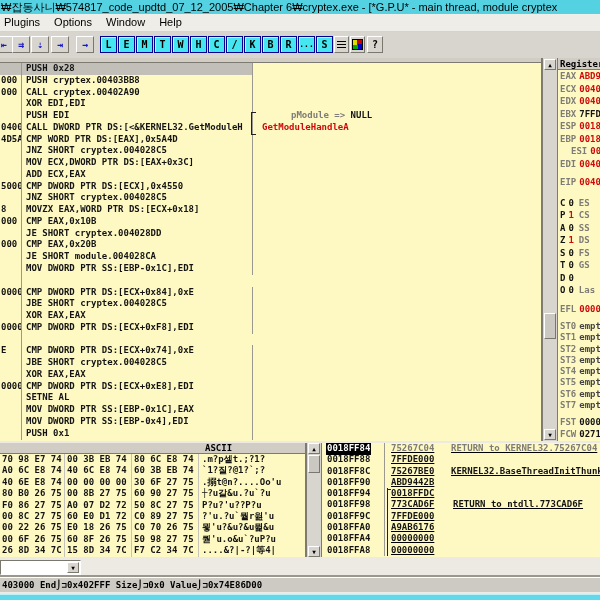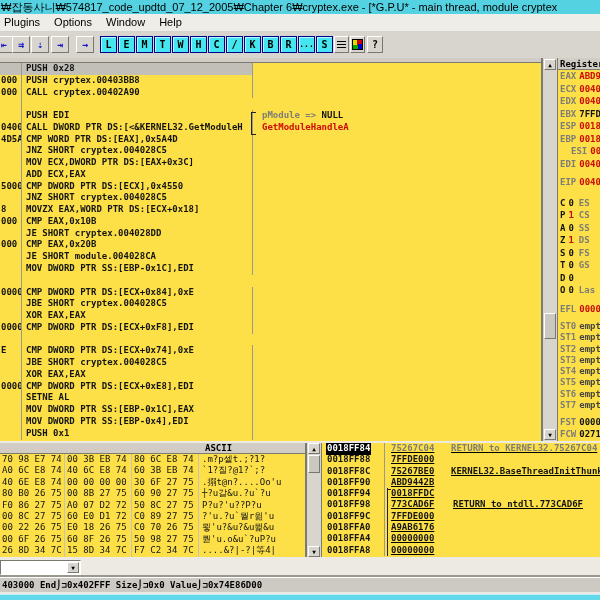--- a/index.html
+++ b/index.html
@@ -16,21 +16,21 @@
   .menu-item{padding:0 7px;color:#000;white-space:nowrap;}
   .menu-item:first-child{margin-left:-3px;}
   #toolbar{position:absolute;left:0;top:32px;width:600px;height:26px;background:#D8D5CE;}
   .tbtn{position:absolute;top:4px;height:17px;background:#D8D5CE;border:1px solid;
         border-color:#FFFFFF #7A776F #7A776F #FFFFFF;display:flex;align-items:center;justify-content:center;
         font-size:10px;font-weight:bold;color:#1818C8;box-sizing:border-box;}
   .lbtn{position:absolute;top:4px;width:17px;height:17px;background:#45E6EF;border:1px solid #000090;
         box-shadow:inset 1px 1px 0 #B8F6FA;display:flex;align-items:center;justify-content:center;
         font-size:10px;font-weight:bold;color:#000;box-sizing:border-box;}
   
-  .pane{position:absolute;background:#fde047;box-sizing:border-box;}
+  .pane{position:absolute;background:#fef9c3;box-sizing:border-box;}
   .pane-header{background:#D1CDC5;border-bottom:1px solid #7D7A72;box-sizing:border-box;}
   #disasm{left:0;top:58px;width:542px;height:383px;border-right:1px solid #7D7A72;overflow:hidden;}
   #disasm-header{height:5px;}
   .drow{display:flex;height:11.78px;line-height:11.9px;font-size:9px;font-weight:bold;color:#141414;}
   .drow .b{width:20px;flex:none;overflow:hidden;white-space:nowrap;border-right:1px solid #9B988F;padding-left:1px;}
   .drow .i{width:226px;flex:none;overflow:hidden;white-space:nowrap;padding-left:4px;border-right:1px solid #9B988F;}
   .drow .c{flex:1;overflow:hidden;white-space:nowrap;padding-left:9px;}
   .drow.sel .b,.drow.sel .i{background:#C2BFB8;}
   #comment-bracket{position:absolute;left:251px;top:112px;width:4px;height:21px;
     border-left:1px solid #222;border-top:1px solid #222;border-bottom:1px solid #222;}
@@ -49,21 +49,21 @@
   .strow{height:11.3px;line-height:11.3px;}
   .rv{color:#141414;margin-left:3px;}
   .fseg{color:#7E7C76;margin-left:5px;}
   .spacer6{height:6px;} .spacer8{height:8px;}
   
   #splitter{position:absolute;left:0;top:441px;width:600px;height:2px;background:#ECEAE3;}
   
   #dump{left:0;top:443px;width:306px;height:114px;border-right:1px solid #7D7A72;overflow:hidden;}
   #dump-header{height:11px;font-size:9px;font-weight:bold;line-height:11px;}
   #dump-header span{margin-left:205px;}
-  .hrow{display:flex;height:11.4px;line-height:11.6px;font-size:9px;font-weight:normal;color:#141414;}
+  .hrow{display:flex;height:11.4px;line-height:11.6px;font-size:9px;font-weight:bold;color:#141414;}
   .hrow .g{flex:none;overflow:hidden;white-space:nowrap;padding-left:2px;box-sizing:border-box;}
   .hrow .g1{width:64px;} .hrow .g2,.hrow .g3{width:67px;border-left:1px solid #C6C3BA;}
   .hrow .a{flex:1;overflow:hidden;white-space:nowrap;border-left:1px solid #C6C3BA;padding-left:3px;}
   
   #stack{left:321px;top:443px;width:293px;height:114px;overflow:hidden;border-left:1px solid #7D7A72;text-decoration:underline;}
   .srow{display:flex;height:11.3px;line-height:11.5px;font-size:9px;font-weight:bold;color:#141414;}
   .srow .ad{width:63px;flex:none;padding-left:4px;white-space:nowrap;border-right:1px solid #9B988F;box-sizing:border-box;}
   .srow .ad span{display:inline-block;padding:0 1px;}
   .srow.sel .ad span{background:#000;color:#FFF;}
   .srow .vl{width:62px;flex:none;padding-left:6px;white-space:nowrap;box-sizing:border-box;position:relative;}
@@ -156,26 +156,27 @@
           <div class="i">PUSH cryptex.00403BB8</div>
           <div class="c"></div>
         </div>
         <div class="drow">
           <div class="b">000</div>
           <div class="i">CALL cryptex.00402A90</div>
           <div class="c"></div>
         </div>
         <div class="drow">
           <div class="b"></div>
+          <div class="i">XOR EDI,EDI</div>
           <div class="c"></div>
         </div>
         <div class="drow">
           <div class="b"></div>
           <div class="i">PUSH EDI</div>
-          <div class="c"><span style="color: rgb(126, 124, 118);">pModule =&gt; </span><span style="color: rgb(20, 20, 20);">NULL</span></div>
+          <div class="c"><span style="color: rgb(126, 124, 118); margin-left: 29px;">pModule =&gt; </span><span style="color: rgb(20, 20, 20);">NULL</span></div>
         </div>
         <div class="drow">
           <div class="b">04000</div>
           <div class="i">CALL DWORD PTR DS:[&lt;&amp;KERNEL32.GetModuleH</div>
           <div class="c"><span style="color: rgb(206, 10, 10);">GetModuleHandleA</span></div>
         </div>
         <div class="drow">
           <div class="b">4D5A</div>
           <div class="i">CMP WORD PTR DS:[EAX],0x5A4D</div>
           <div class="c"></div>

